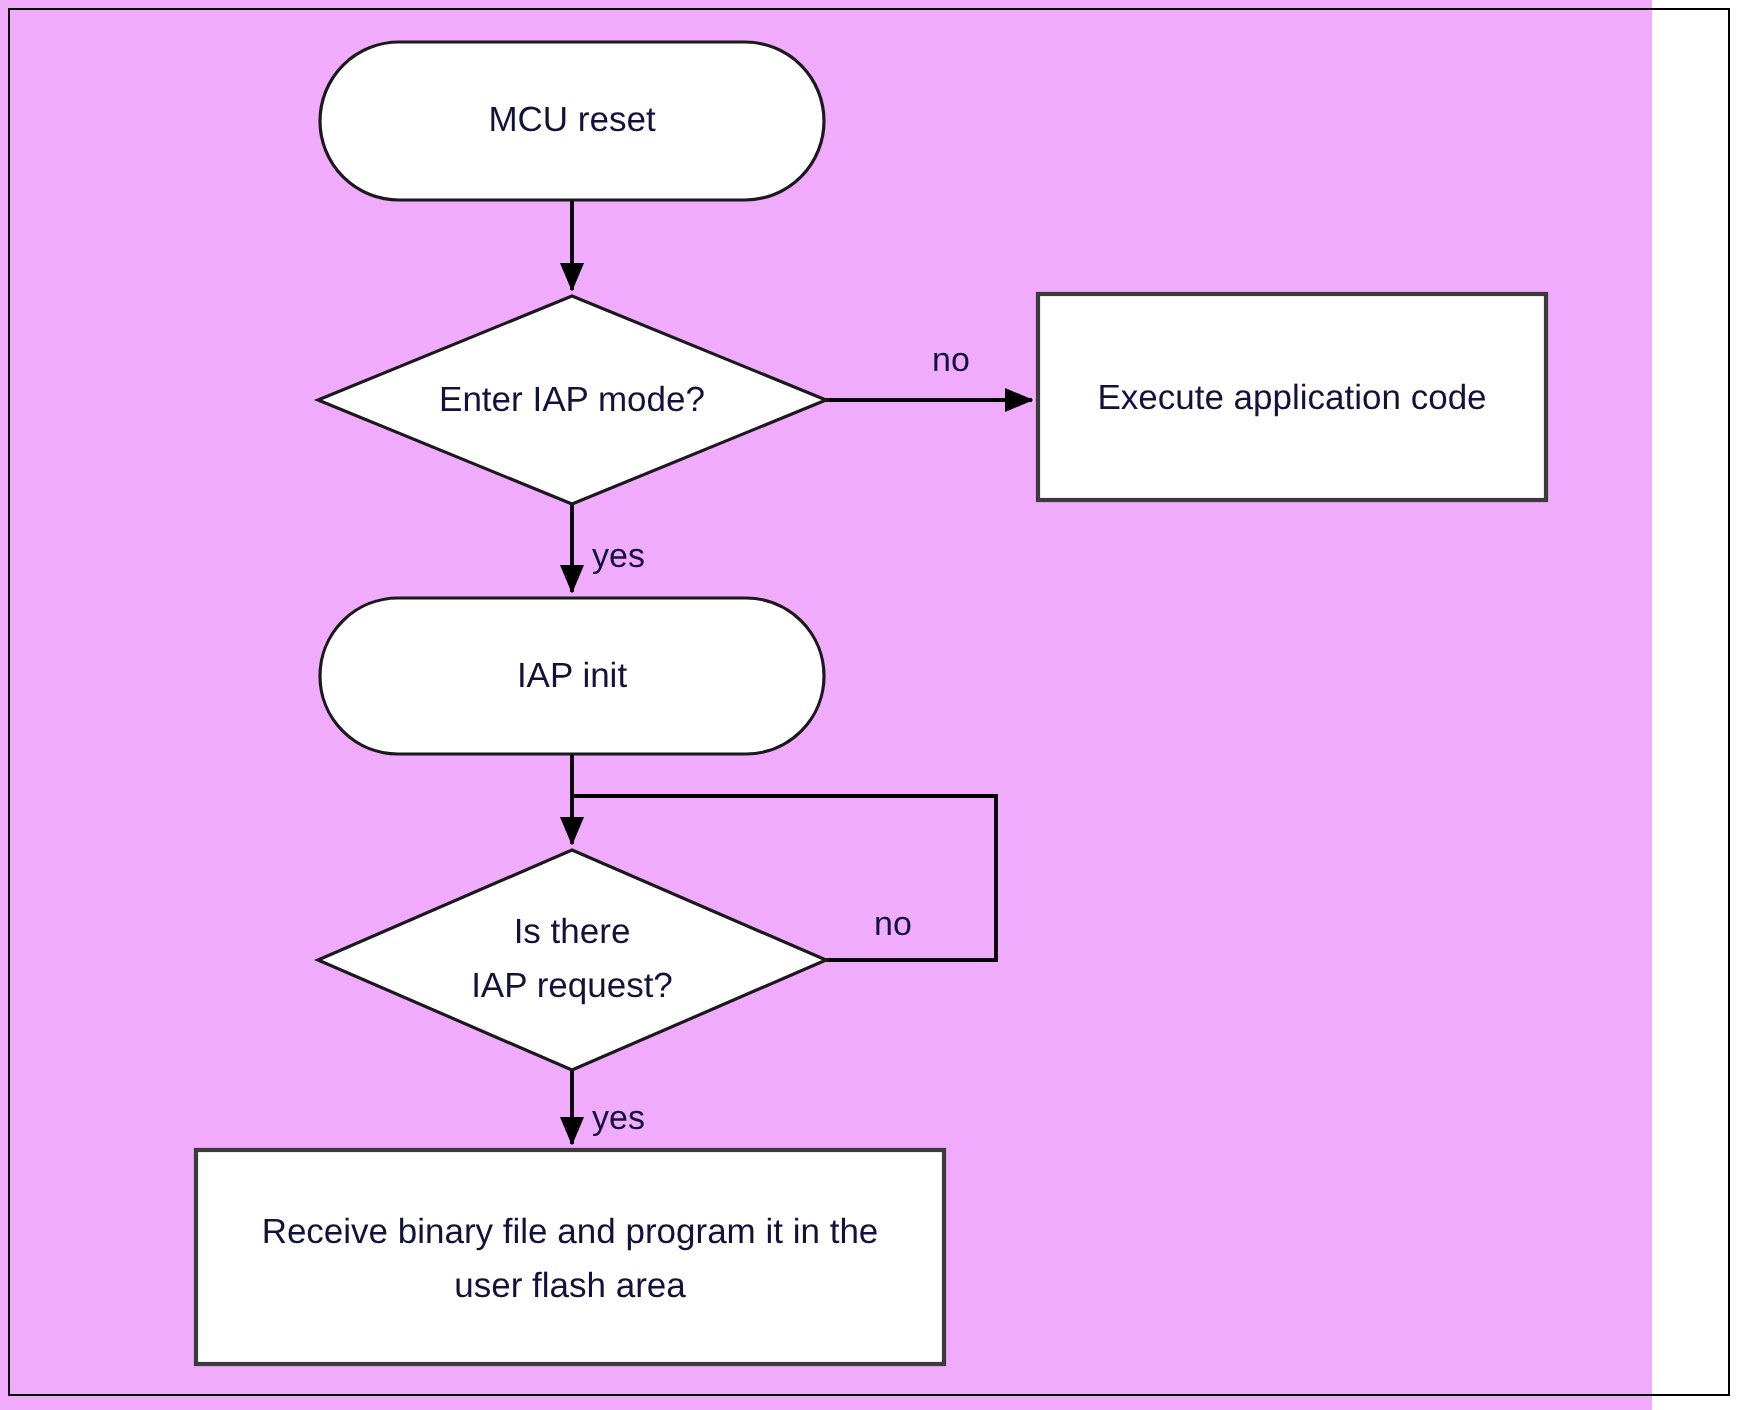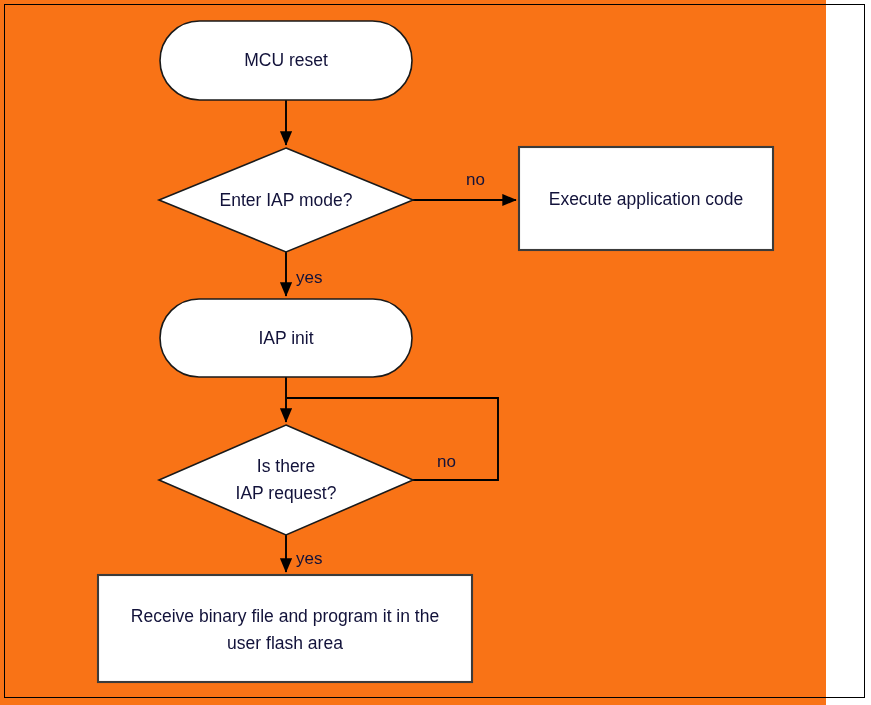--- a/index.html
+++ b/index.html
@@ -11,21 +11,21 @@
   body {
     width: 871px;
     height: 705px;
     font-family: "Liberation Sans", sans-serif;
     overflow: hidden;
   }
   #figure-root {
     position: relative;
     width: 826px;
     height: 705px;
-    background: #f97316;
+    background: #f0abfc;
   }
   #outer-border {
     position: absolute;
     left: 4px;
     top: 4px;
     width: 861px;
     height: 694px;
     border: 1px solid #000000;
     box-sizing: border-box;
   }

